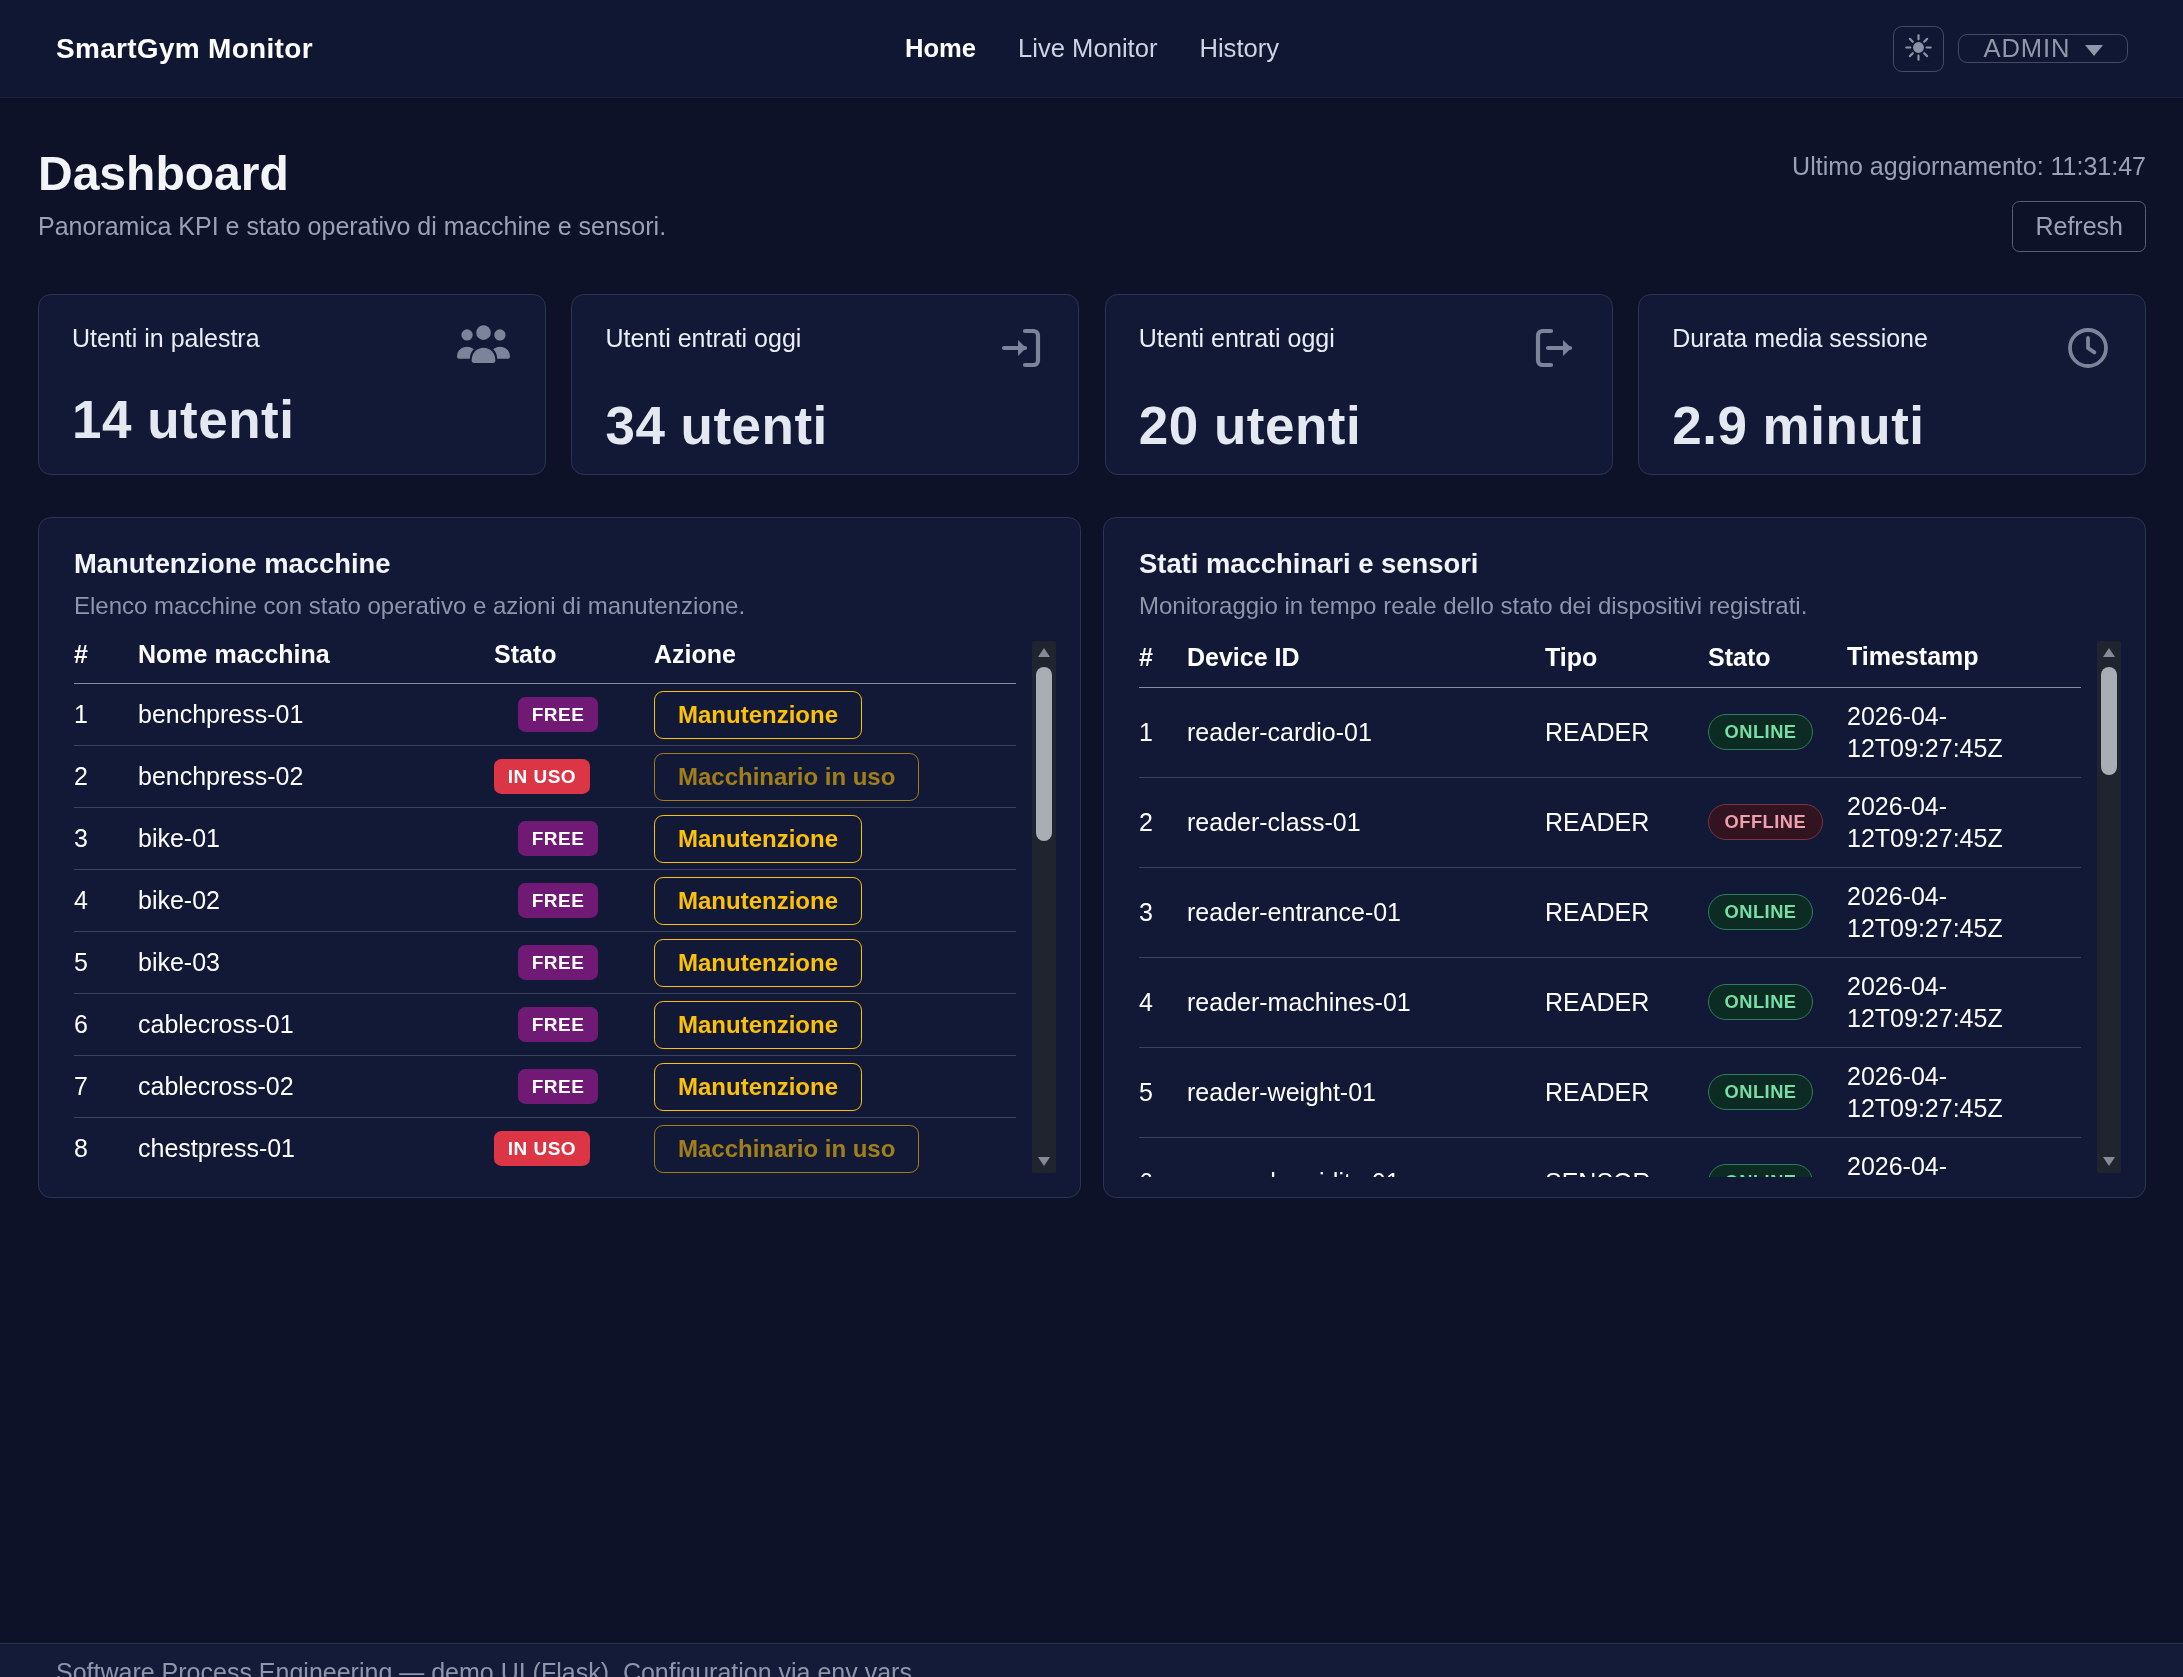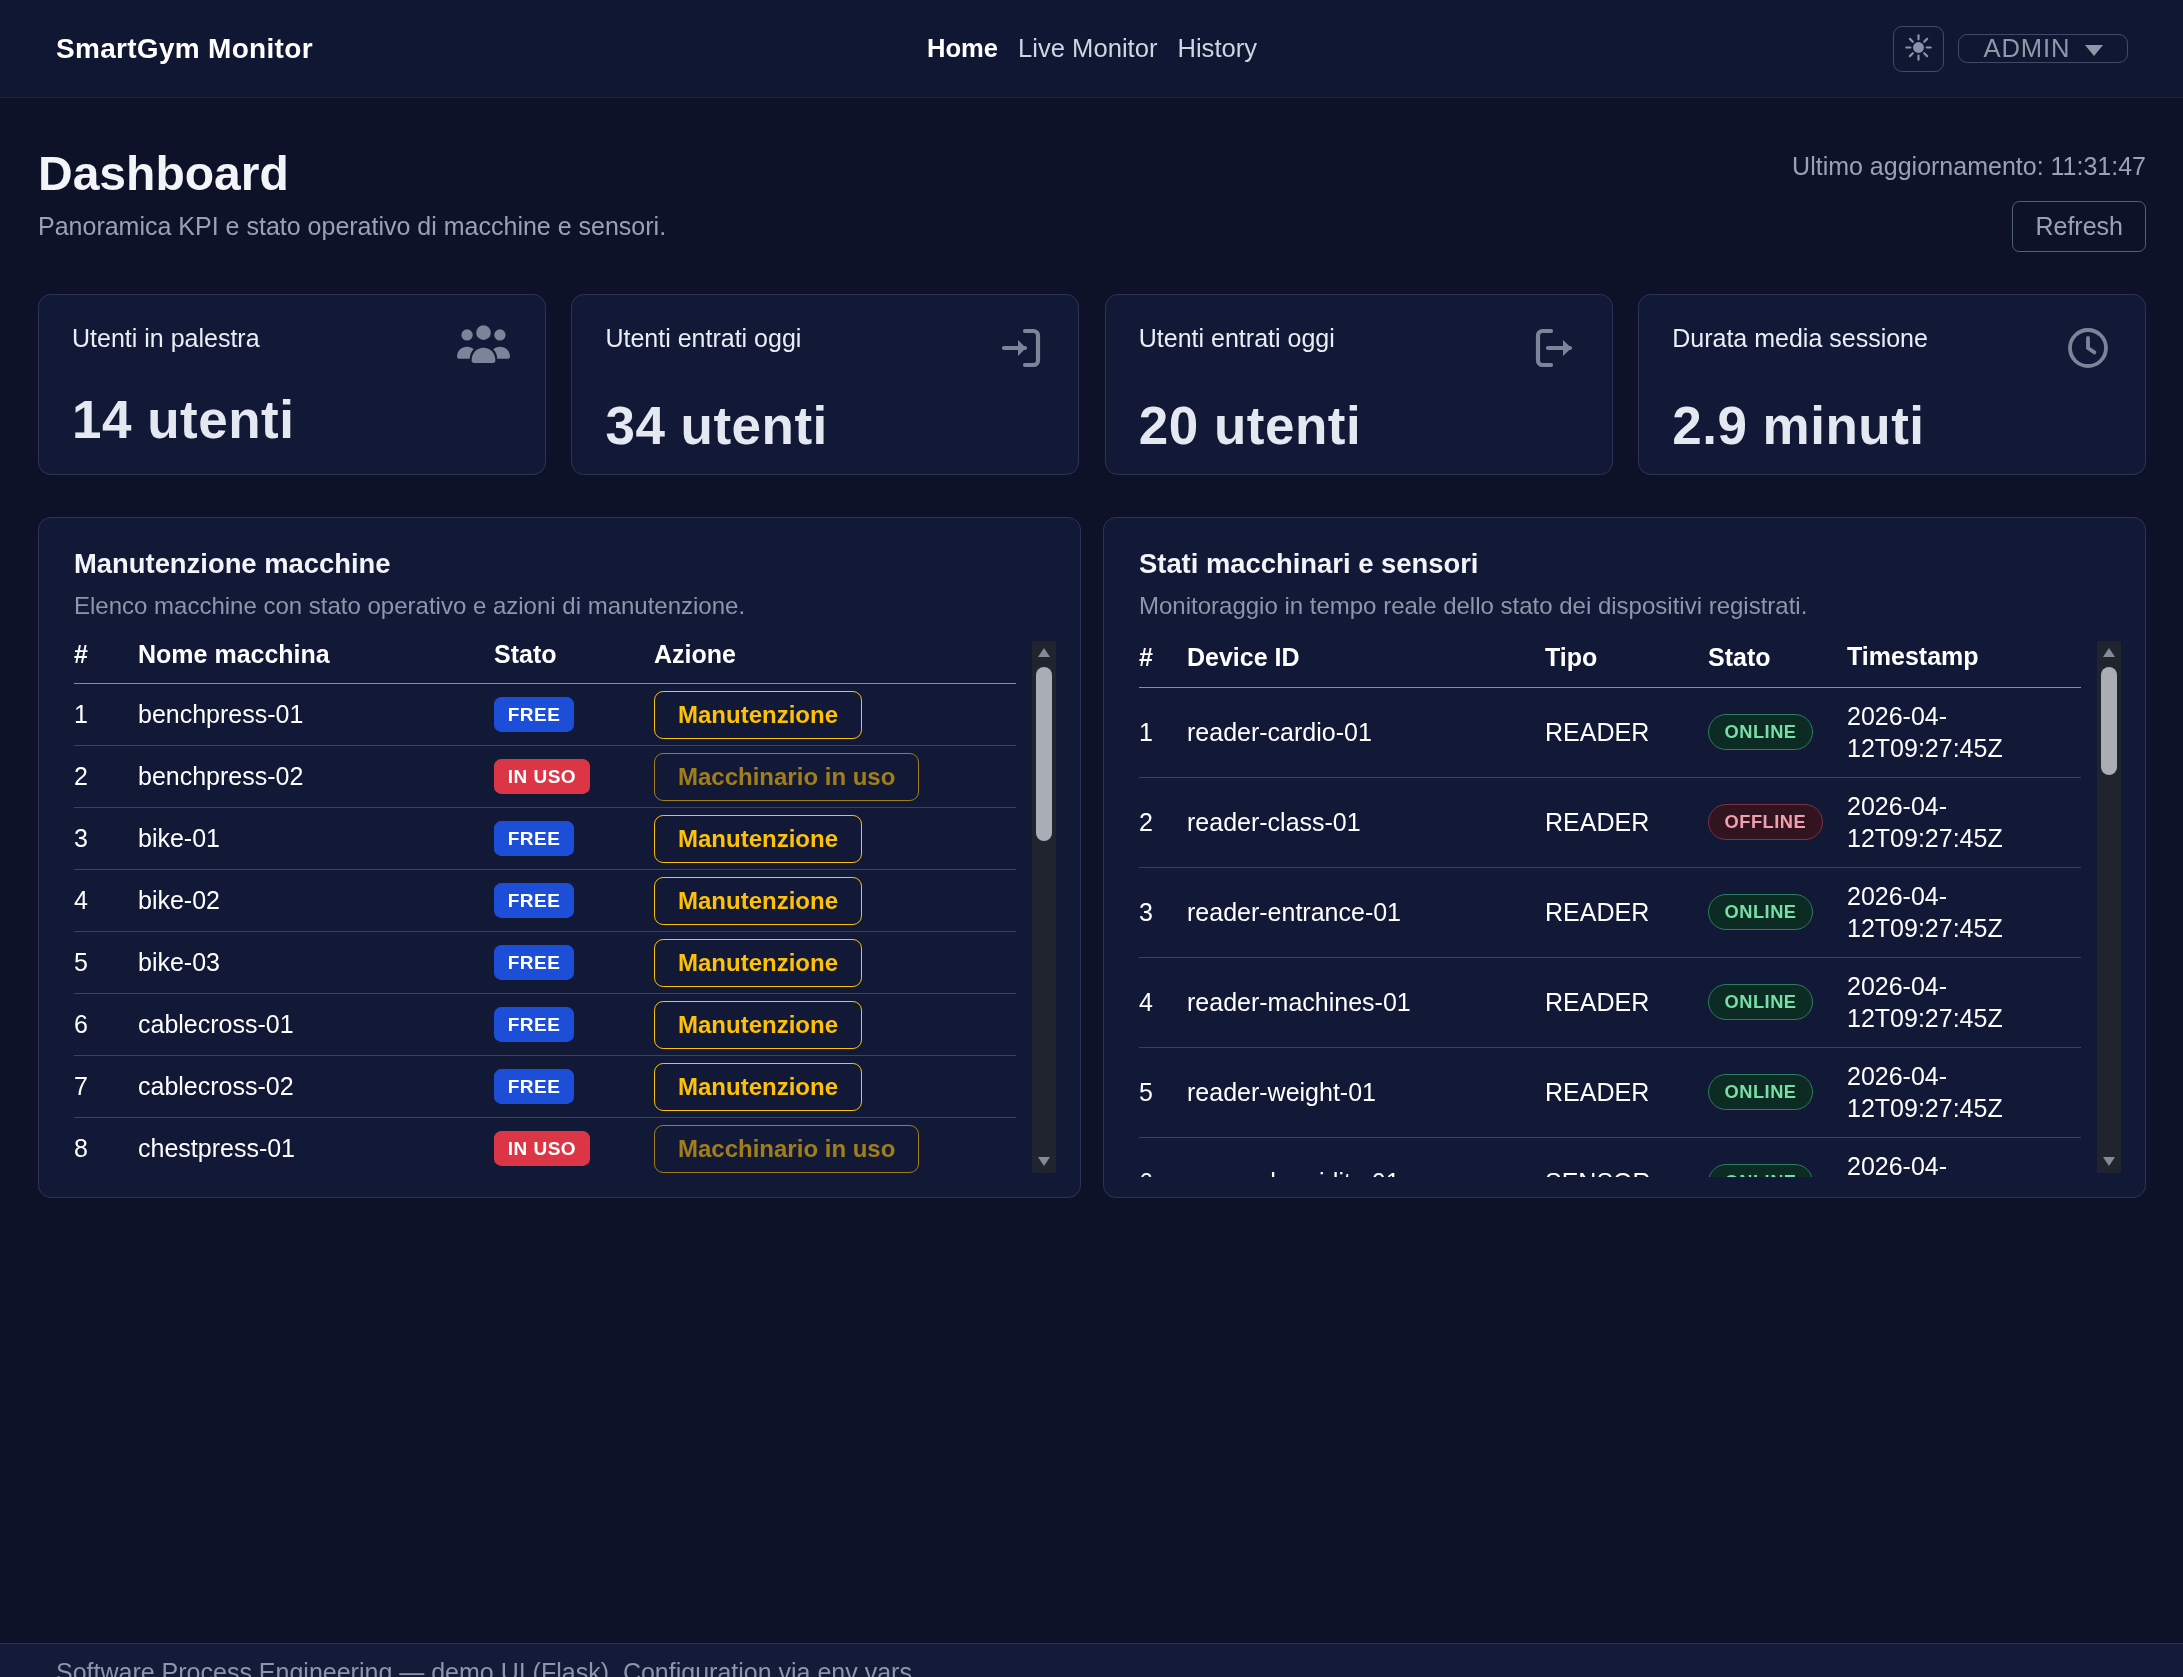--- a/index.html
+++ b/index.html
@@ -12,21 +12,21 @@
     position:relative;
   }
   
   .navbar {
     height:98px; background:#101732; border-bottom:0.9px solid #1b2340;
     display:flex; align-items:center; padding:0 56px; position:relative;
   }
   .brand { font-size:28px; font-weight:bold; color:#ffffff; letter-spacing:0.3px; }
   .nav-links {
     position:absolute; left:50%; transform:translateX(-50%);
-    display:flex; gap:20px; align-items:center;
+    display:flex; gap:42px; align-items:center;
   }
   .nav-link { font-size:25.6px; color:#cdd4e2; cursor:pointer; }
   .nav-link.active { color:#ffffff; font-weight:bold; }
   .nav-right { margin-left:auto; display:flex; gap:14.6px; align-items:center; }
   .theme-btn {
     width:51px; height:46px; border:0.9px solid #414b66; border-radius:9.1px;
     background:transparent; display:flex; align-items:center; justify-content:center; cursor:pointer;
   }
   .admin-btn {
     height:29px; border:0.9px solid #414b66; border-radius:9.1px; background:transparent;
@@ -77,21 +77,21 @@
   .mcol-num { width:64px; }
   .mcol-name { width:356px; }
   .mcol-status { width:160px; }
   .mcol-action { flex:1; }
   .m-row { height:62px; }
 
   .badge {
     display:inline-block; font-size:19px; font-weight:bold; color:#ffffff;
     padding:6.4px 13.7px; border-radius:7.3px; letter-spacing:0.5px;
   }
-  .badge-free { background:#1d4ed8; }
+  .badge-free { background:#701a75;margin-left:24px; }
   .badge-inuse { background:#dc3545; }
 
   .action-btn {
     background:transparent; border:1.8px solid #ffc107; color:#ffc107; border-radius:9.1px;
     font-size:24px; font-weight:bold; padding:9.1px 23px; cursor:pointer;
     font-family:"Liberation Sans", sans-serif;
   }
   .action-btn.disabled { opacity:.6; cursor:default; }
 
   

